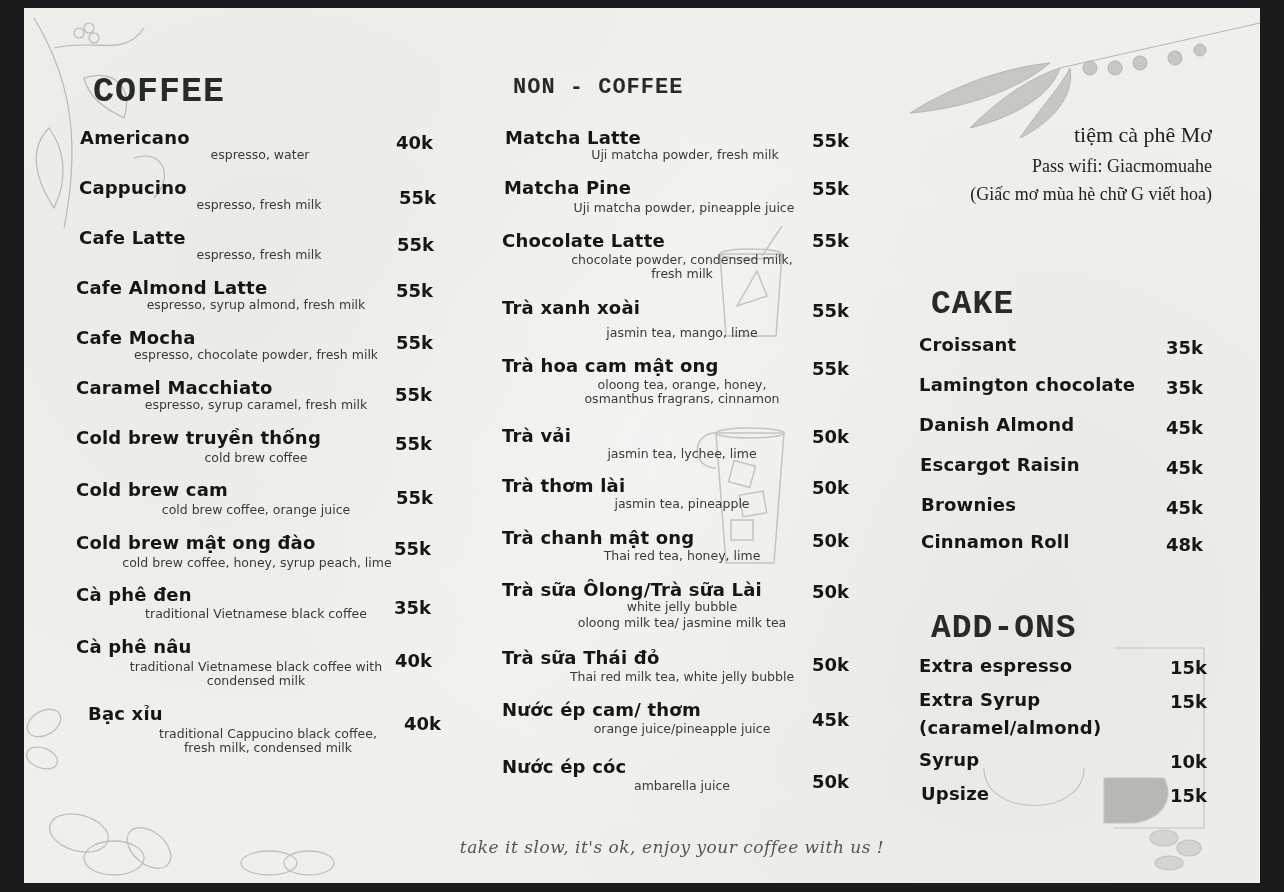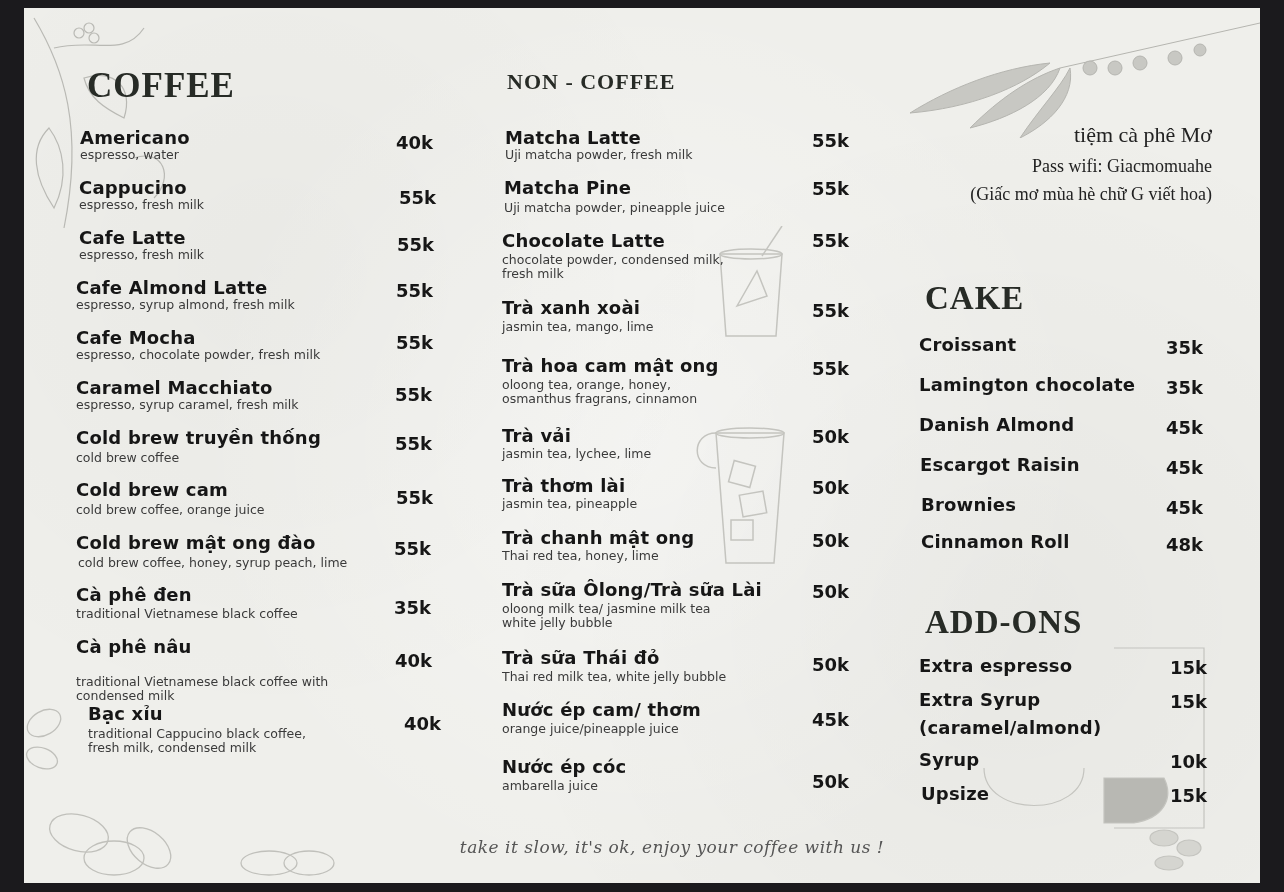--- a/index.html
+++ b/index.html
@@ -13,31 +13,32 @@
     position:absolute; left:24px; top:8px; width:1236px; height:875px;
     background:#efefeb;
     background-image:
       radial-gradient(circle at 20% 30%, rgba(0,0,0,0.025) 0, transparent 40%),
       radial-gradient(circle at 80% 70%, rgba(0,0,0,0.03) 0, transparent 45%),
       radial-gradient(circle at 50% 50%, rgba(255,255,255,0.4) 0, transparent 60%);
     overflow:hidden;
   }
   .deco { position:absolute; pointer-events:none; }
   .heading {
-    position:absolute; font-family:Liberation Serif, serif; font-weight:bold;
-    color:#272b26; letter-spacing:1px; margin:6px;
+    position:absolute; font-family:Liberation Mono, monospace; font-weight:bold;
+    color:#272b26; letter-spacing:1px; margin:12px;
   }
   .item { position:absolute; }
   .name {
     font-family:"DejaVu Sans", sans-serif; font-weight:bold; color:#161616;
     font-size:18px; line-height:20px; white-space:nowrap; letter-spacing:0.2px;
   }
   .desc {
     font-family:"DejaVu Sans", sans-serif; color:#3a3a3a; font-size:12.5px; line-height:14px;
     white-space:nowrap;
+    text-align:center;
   }
   .price {
     position:absolute; font-family:"DejaVu Sans", sans-serif; font-weight:bold;
     color:#161616; font-size:18px; line-height:20px;
   }
   .cake-name { font-size:18px; }
   .info {
     position:absolute; right:48px; text-align:right; font-family:"Liberation Serif", serif;
     color:#222;
   }
@@ -163,21 +164,21 @@
     <div class="desc" style="margin-top:3px;padding-left:2px">cold brew coffee, honey, syrup peach, lime</div>
     <span class="price" style="left:318px;top:6px">55k</span>
   </div>
   <div class="item" style="left:52px;top:577px;width:360px">
     <div class="name">Cà phê đen</div>
     <div class="desc" style="margin-top:2px">traditional Vietnamese black coffee</div>
     <span class="price" style="left:318px;top:13px">35k</span>
   </div>
   <div class="item" style="left:52px;top:629px;width:360px">
     <div class="name">Cà phê nâu</div>
-    <div class="desc" style="margin-top:18px">traditional Vietnamese black coffee with</div>
+    <div class="desc" style="margin-top:3px">traditional Vietnamese black coffee with</div>
     <div class="desc">condensed milk</div>
     <span class="price" style="left:319px;top:14px">40k</span>
   </div>
   <div class="item" style="left:64px;top:696px;width:360px">
     <div class="name">Bạc xỉu</div>
     <div class="desc" style="margin-top:3px">traditional Cappucino black coffee,</div>
     <div class="desc">fresh milk, condensed milk</div>
     <span class="price" style="left:316px;top:10px">40k</span>
   </div>
 
@@ -194,21 +195,21 @@
     <span class="price" style="left:308px;top:1px">55k</span>
   </div>
   <div class="item" style="left:478px;top:223px;width:360px">
     <div class="name">Chocolate Latte</div>
     <div class="desc" style="margin-top:2px">chocolate powder, condensed milk,</div>
     <div class="desc">fresh milk</div>
     <span class="price" style="left:310px;top:0px">55k</span>
   </div>
   <div class="item" style="left:478px;top:290px;width:360px">
     <div class="name">Trà xanh xoài</div>
-    <div class="desc" style="margin-top:2px">jasmin tea, mango, lime</div>
+    <div class="desc" style="margin-top:8px">jasmin tea, mango, lime</div>
     <span class="price" style="left:310px;top:3px">55k</span>
   </div>
   <div class="item" style="left:478px;top:348px;width:360px">
     <div class="name">Trà hoa cam mật ong</div>
     <div class="desc" style="margin-top:2px">oloong tea,  orange,  honey,</div>
     <div class="desc">osmanthus fragrans, cinnamon</div>
     <span class="price" style="left:310px;top:3px">55k</span>
   </div>
   <div class="item" style="left:478px;top:418px;width:360px">
     <div class="name">Trà vải</div>
@@ -220,22 +221,22 @@
     <div class="desc" style="margin-top:1px">jasmin tea, pineapple</div>
     <span class="price" style="left:310px;top:2px">50k</span>
   </div>
   <div class="item" style="left:478px;top:520px;width:360px">
     <div class="name">Trà chanh mật ong</div>
     <div class="desc" style="margin-top:1px">Thai red tea, honey, lime</div>
     <span class="price" style="left:310px;top:3px">50k</span>
   </div>
   <div class="item" style="left:478px;top:572px;width:360px">
     <div class="name">Trà sữa Ôlong/Trà sữa Lài</div>
+    <div class="desc">white jelly bubble</div>
     <div class="desc" style="margin-top:2px">oloong milk tea/ jasmine milk tea</div>
-    <div class="desc">white jelly bubble</div>
     <span class="price" style="left:310px;top:2px">50k</span>
   </div>
   <div class="item" style="left:478px;top:640px;width:360px">
     <div class="name">Trà sữa Thái đỏ</div>
     <div class="desc" style="margin-top:2px">Thai red milk tea, white jelly bubble</div>
     <span class="price" style="left:310px;top:7px">50k</span>
   </div>
   <div class="item" style="left:478px;top:692px;width:360px">
     <div class="name">Nước ép cam/ thơm</div>
     <div class="desc" style="margin-top:2px">orange juice/pineapple juice</div>

